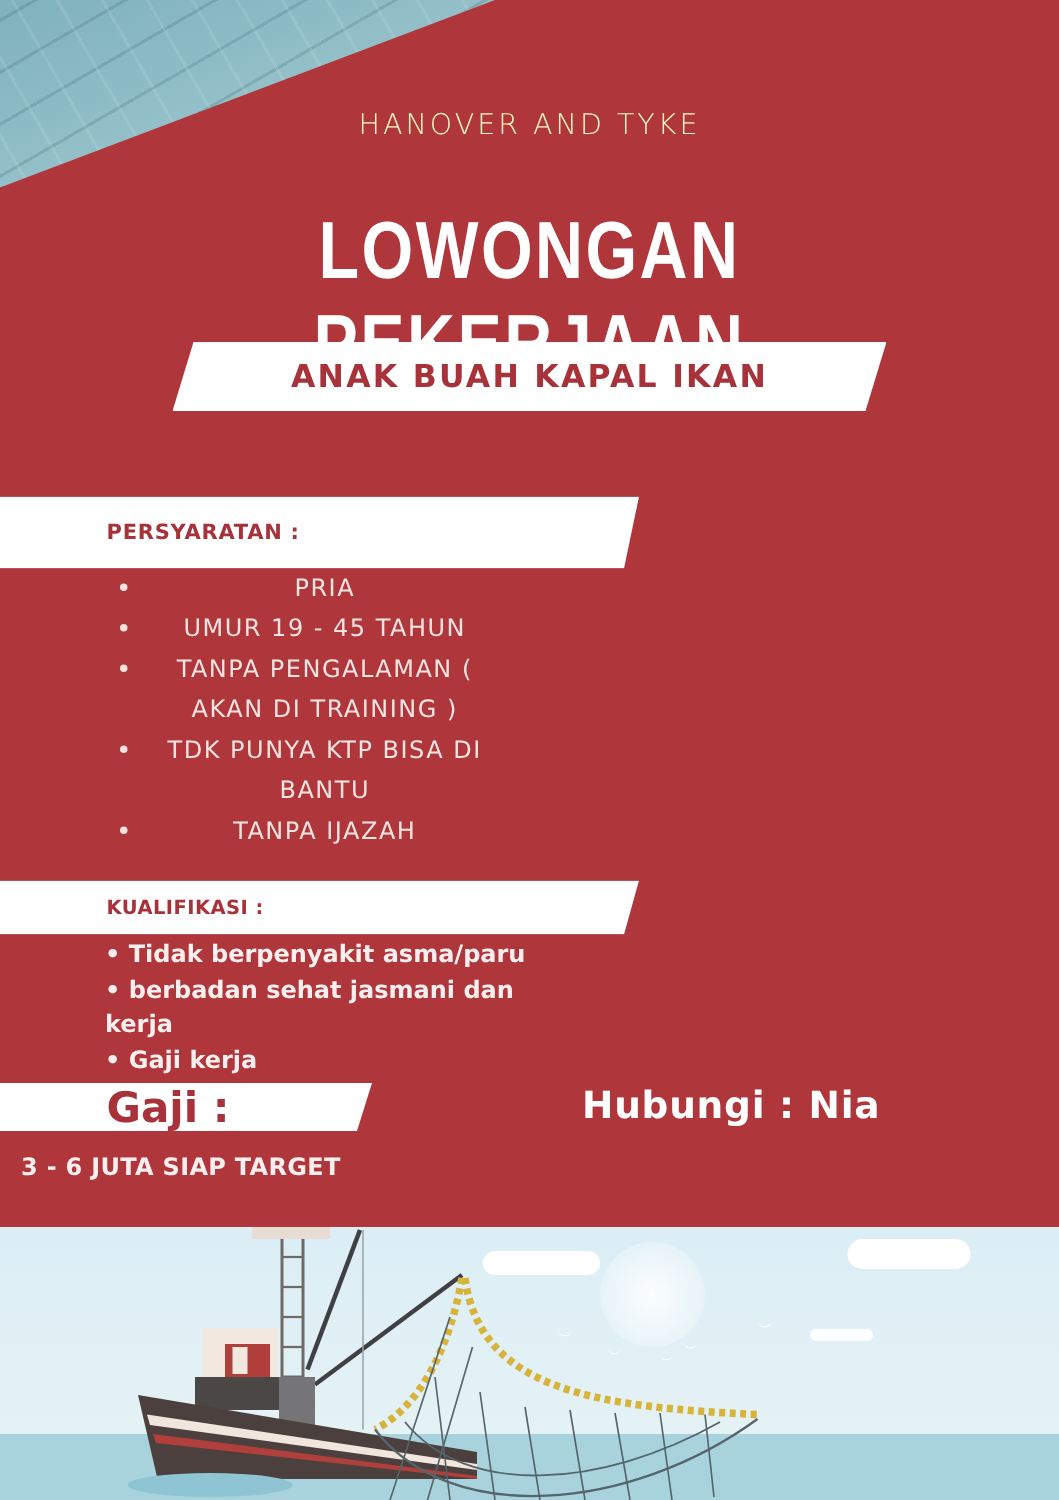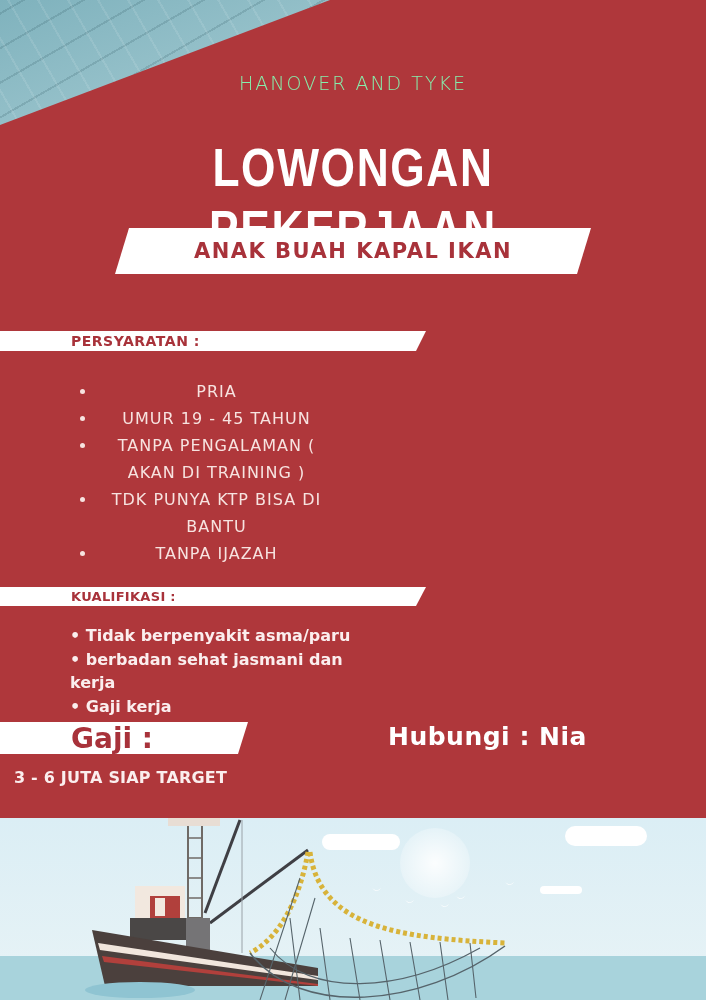--- a/index.html
+++ b/index.html
@@ -13,21 +13,21 @@
       position: absolute; left: 0; top: 0; width: 706px; height: 300px;
       background:
         repeating-linear-gradient(60deg, rgba(255,255,255,0.10) 0 2px, transparent 2px 26px),
         repeating-linear-gradient(-30deg, rgba(40,80,90,0.18) 0 2px, transparent 2px 30px),
         linear-gradient(160deg, #7fb2bd 0%, #9fc7cf 35%, #6a9fae 70%, #88b9c2 100%);
       clip-path: polygon(0 0, 330px 0, 0 125px);
     }
 
     .brand {
       position: absolute; left: 0; top: 72px; width: 706px; text-align: center;
-      font-size: 19px; letter-spacing: 2px; color: #86efac;
+      font-size: 19px; letter-spacing: 2px; color: #fef9c3;
       font-family: "DejaVu Sans", sans-serif; font-weight: 300;
     }
     .title {
       position: absolute; left: 0; top: 136px; width: 706px; text-align: center;
       font-size: 54px; font-weight: 700; letter-spacing: 2px; color: #ffffff;
       font-family: "Liberation Sans Narrow", "Liberation Sans", sans-serif;
       transform: scaleX(0.82); transform-origin: center;
     }
     .subtitle-band {
       position: absolute; left: 115px; top: 228px; width: 476px; height: 46px;
@@ -39,34 +39,34 @@
       font-family: "DejaVu Sans", sans-serif;
     }
 
     .section-band {
       position: absolute; left: 0; background: #ffffff;
       clip-path: polygon(0 0, 100% 0, calc(100% - 10px) 100%, 0 100%);
       display: flex; align-items: center;
     }
     .section-band span { color: #a8323a; font-weight: 700; font-family: "DejaVu Sans", sans-serif; }
 
-    .req-band { top: 331px; width: 426px; height: 20px; text-align: center; }
+    .req-band { top: 331px; width: 426px; height: 48px; text-align: center; }
     .req-band span { margin-left: 71px; font-size: 14px; letter-spacing: 0.5px; }
 
     .req-list { position: absolute; left: 78px; top: 378px; list-style: none; }
     .req-list li {
       position: relative; padding-left: 17px; font-size: 16px; line-height: 27px;
       letter-spacing: 1px; color: #f7e3e0; font-family: "DejaVu Sans", sans-serif; width: 260px; text-align: center;
     }
     .req-list li::before {
       content: ""; position: absolute; left: 2px; top: 11px; width: 5px; height: 5px;
       border-radius: 50%; background: #f7e3e0;
     }
 
-    .kual-band { top: 587px; width: 426px; height: 19px; }
+    .kual-band { top: 587px; width: 426px; height: 36px; }
     .kual-band span { margin-left: 71px; font-size: 13px; letter-spacing: 0.3px; }
 
     .kual-list { position: absolute; left: 70px; top: 624px; width: 300px; list-style: none; }
     .kual-list li { font-size: 16px; line-height: 23.5px; font-weight: 700; color: #fbeeee; font-family: "DejaVu Sans", sans-serif; }
 
     .gaji-band { top: 722px; width: 248px; height: 32px; }
     .gaji-band span { margin-left: 71px; font-size: 28px; font-family: "DejaVu Sans", sans-serif; }
 
     .salary {
       position: absolute; left: 14px; top: 768px; font-size: 16px; font-weight: 700; color: #fbeeee;

